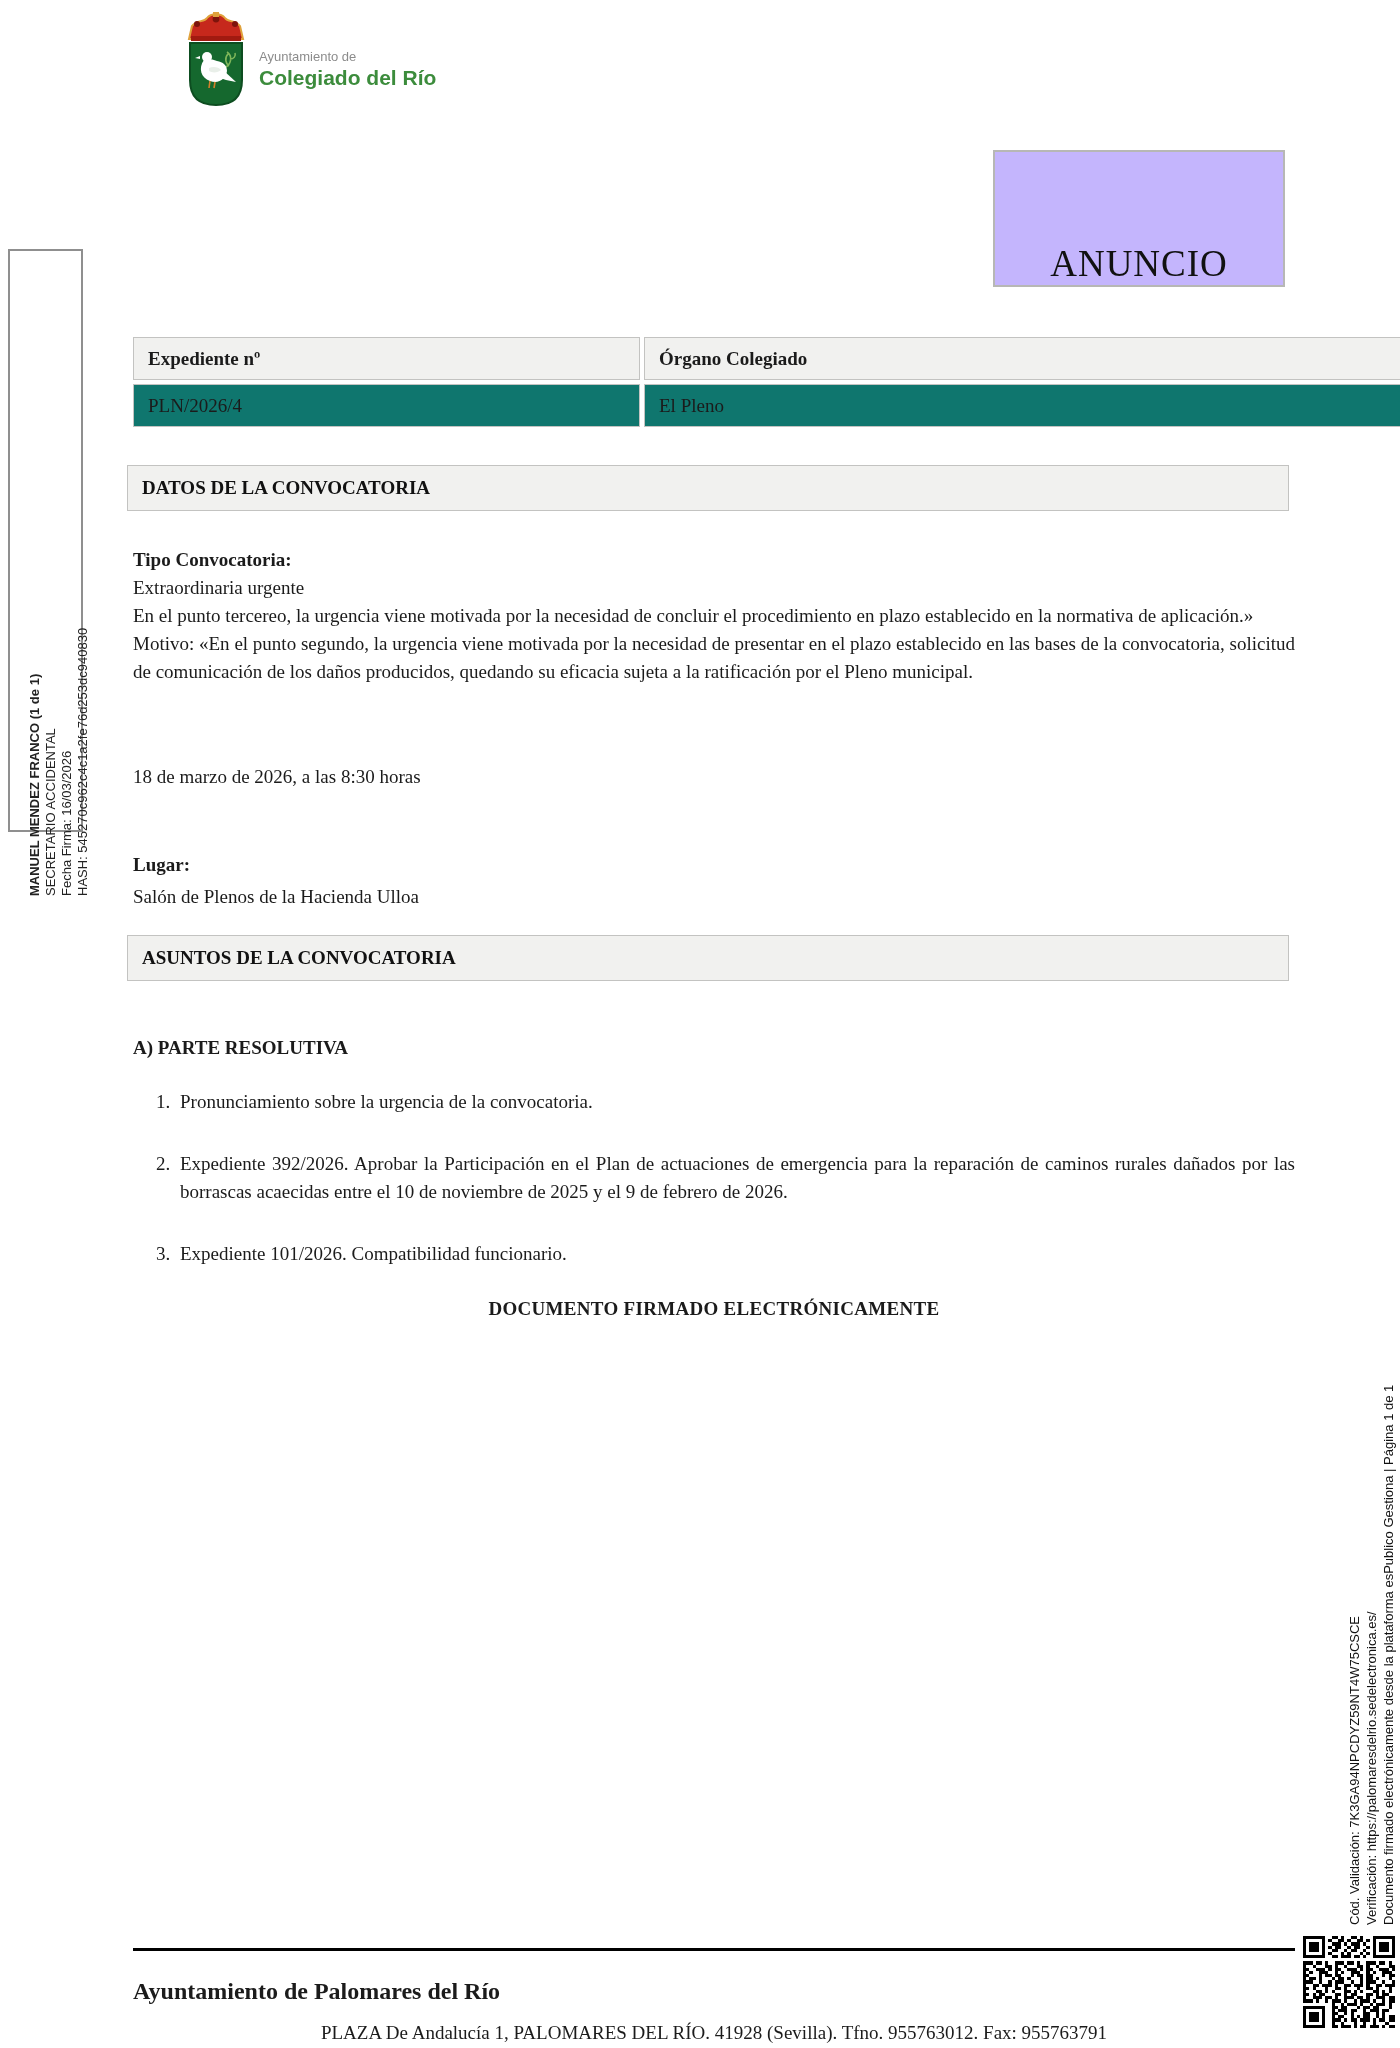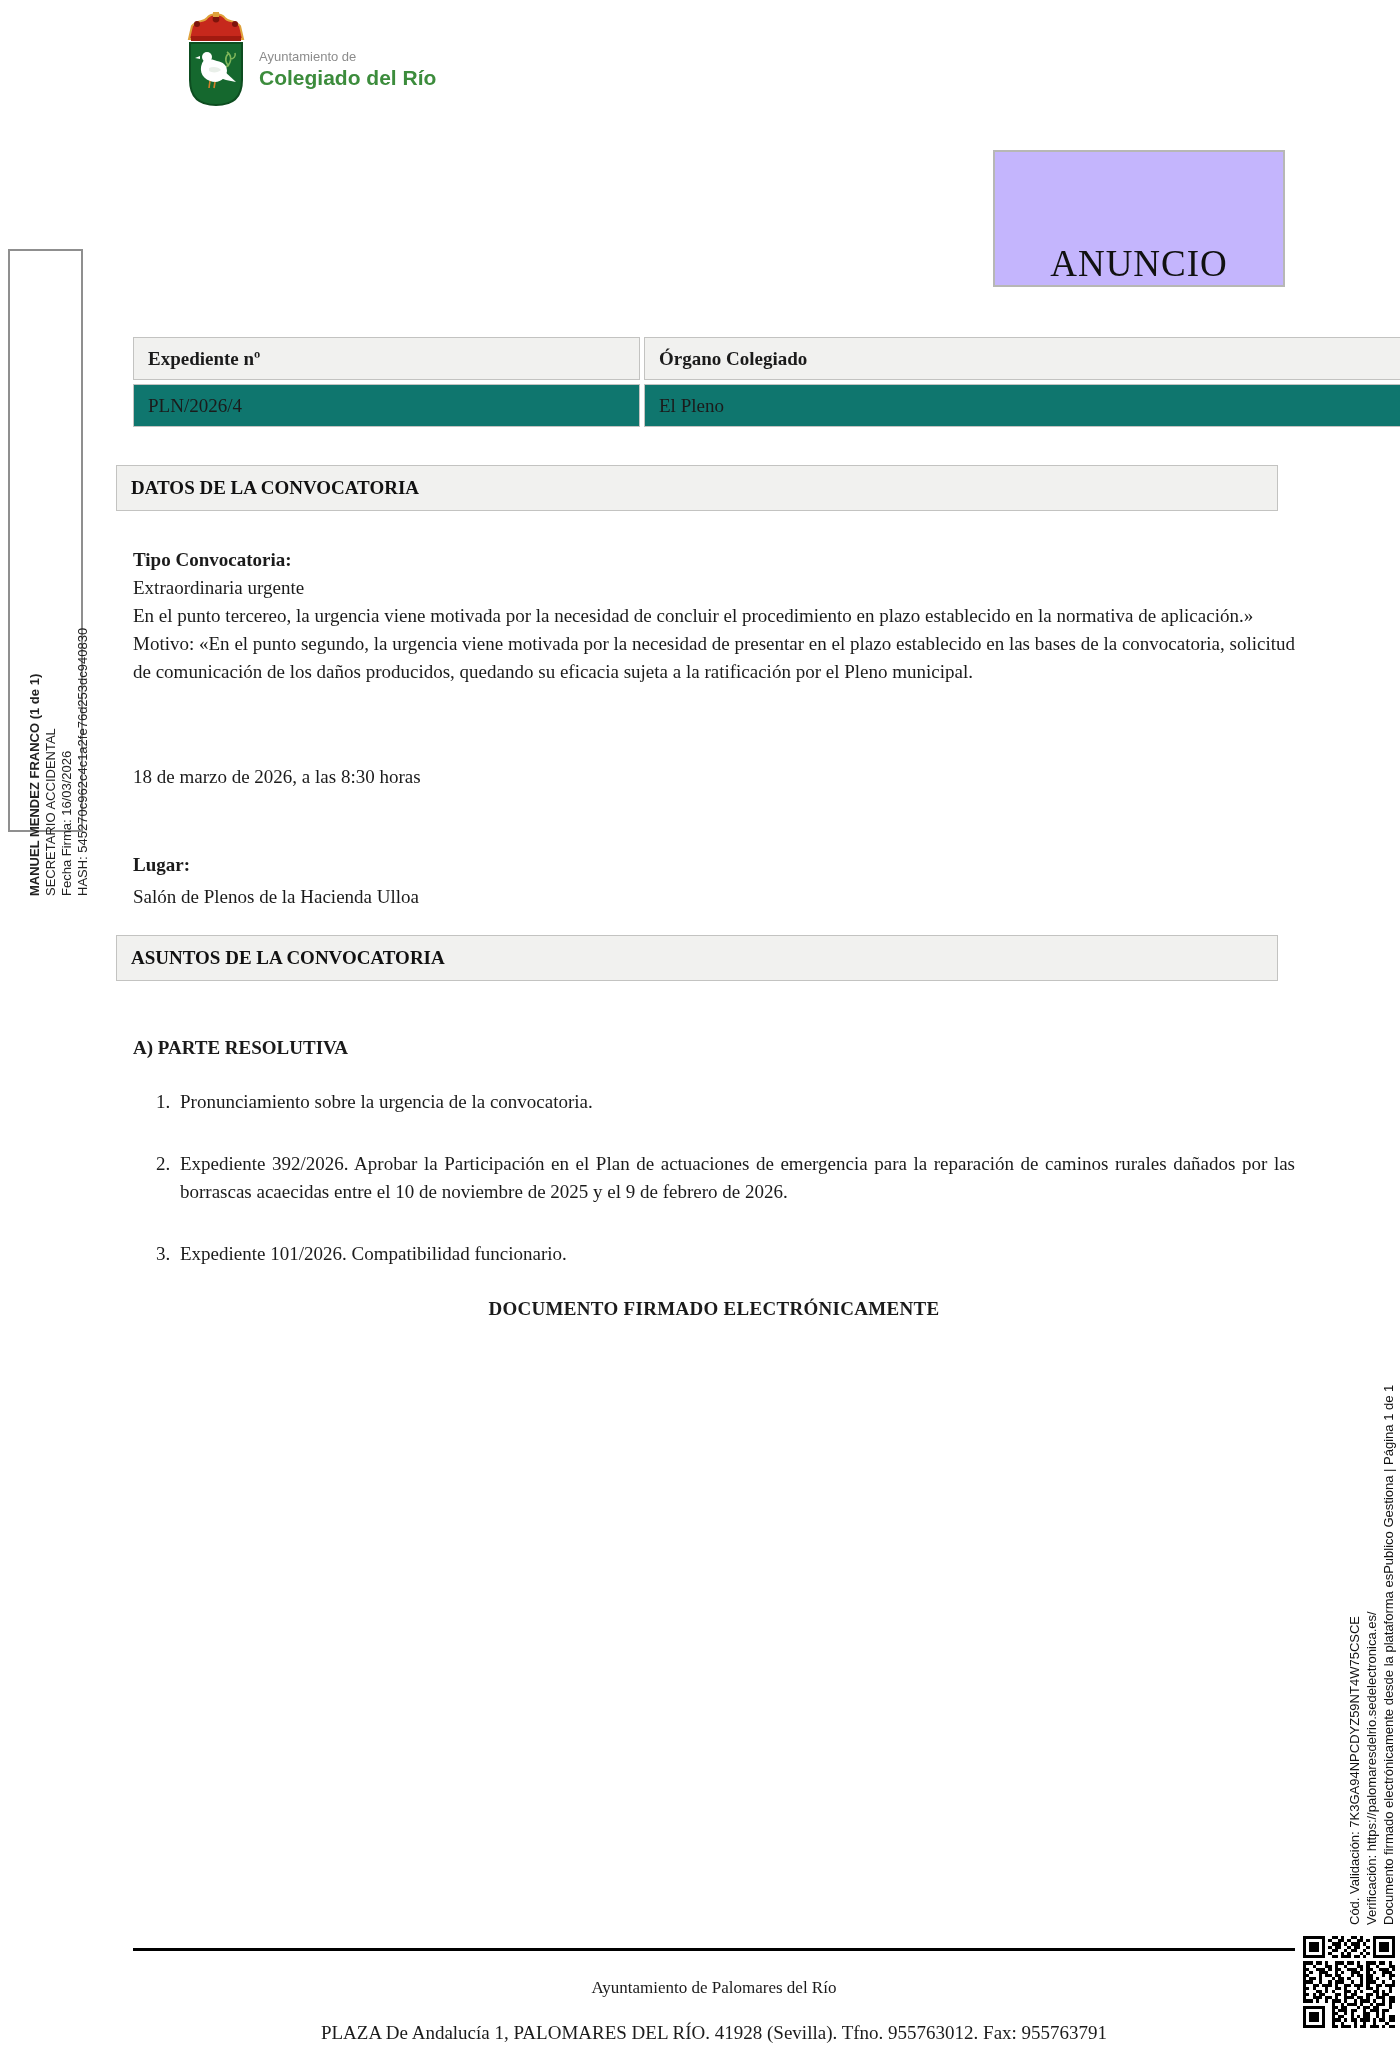--- a/index.html
+++ b/index.html
@@ -43,21 +43,21 @@
     display:grid; grid-template-columns:507px 1fr; gap:4px;
   }
   .cell {
     border:1px solid #c3c3c1; padding:10px 14px 9px 14px; font-size:19px;
     background:#0f766e; min-height:42px; display:flex; align-items:center;
   }
   .cell.head { background:#f1f1ef; font-weight:bold; }
 
   
   .bar {
-    position:absolute; left:116px; width:1162px; height:46px;
+    position:absolute; left:127px; width:1162px; height:46px;
     background:#f1f1ef; border:1px solid #c3c3c1;
     display:flex; align-items:center; padding-left:14px;
     font-size:19px; font-weight:bold; color:#111;
   }
   .bar-datos   { top:465px; }
   .bar-asuntos { top:935px; }
 
   
   .textcol { position:absolute; left:133px; width:1162px; font-size:19px; line-height:28px; }
   .t-conv  { top:546px; }
@@ -79,22 +79,22 @@
     position:absolute; left:133px; top:1298px; width:1162px;
     text-align:center; font-size:19px; font-weight:bold; letter-spacing:.3px;
   }
 
   
   .validation-text { left:1346px; top:1925px; font-size:13px; line-height:17px; color:#111; }
 
   
   .footer-line { position:absolute; left:133px; top:1948px; width:1162px; height:3px; background:#000; }
   .footer-org {
-    position:absolute; left:133px; top:1978px; width:1162px; text-align:center;
-    font-size:17px; font-weight:normal;
+    position:absolute; left:133px; top:1978px; width:1162px; text-align:left;
+    font-size:24px; font-weight:bold;
   }
   .footer-addr {
     position:absolute; left:83px; top:2022px; width:1262px; text-align:center; font-size:19px;
   }
 
   
   .qr { position:absolute; left:1303px; top:1936px; width:92px; height:92px; }
 </style>
 </head>
 <body>

